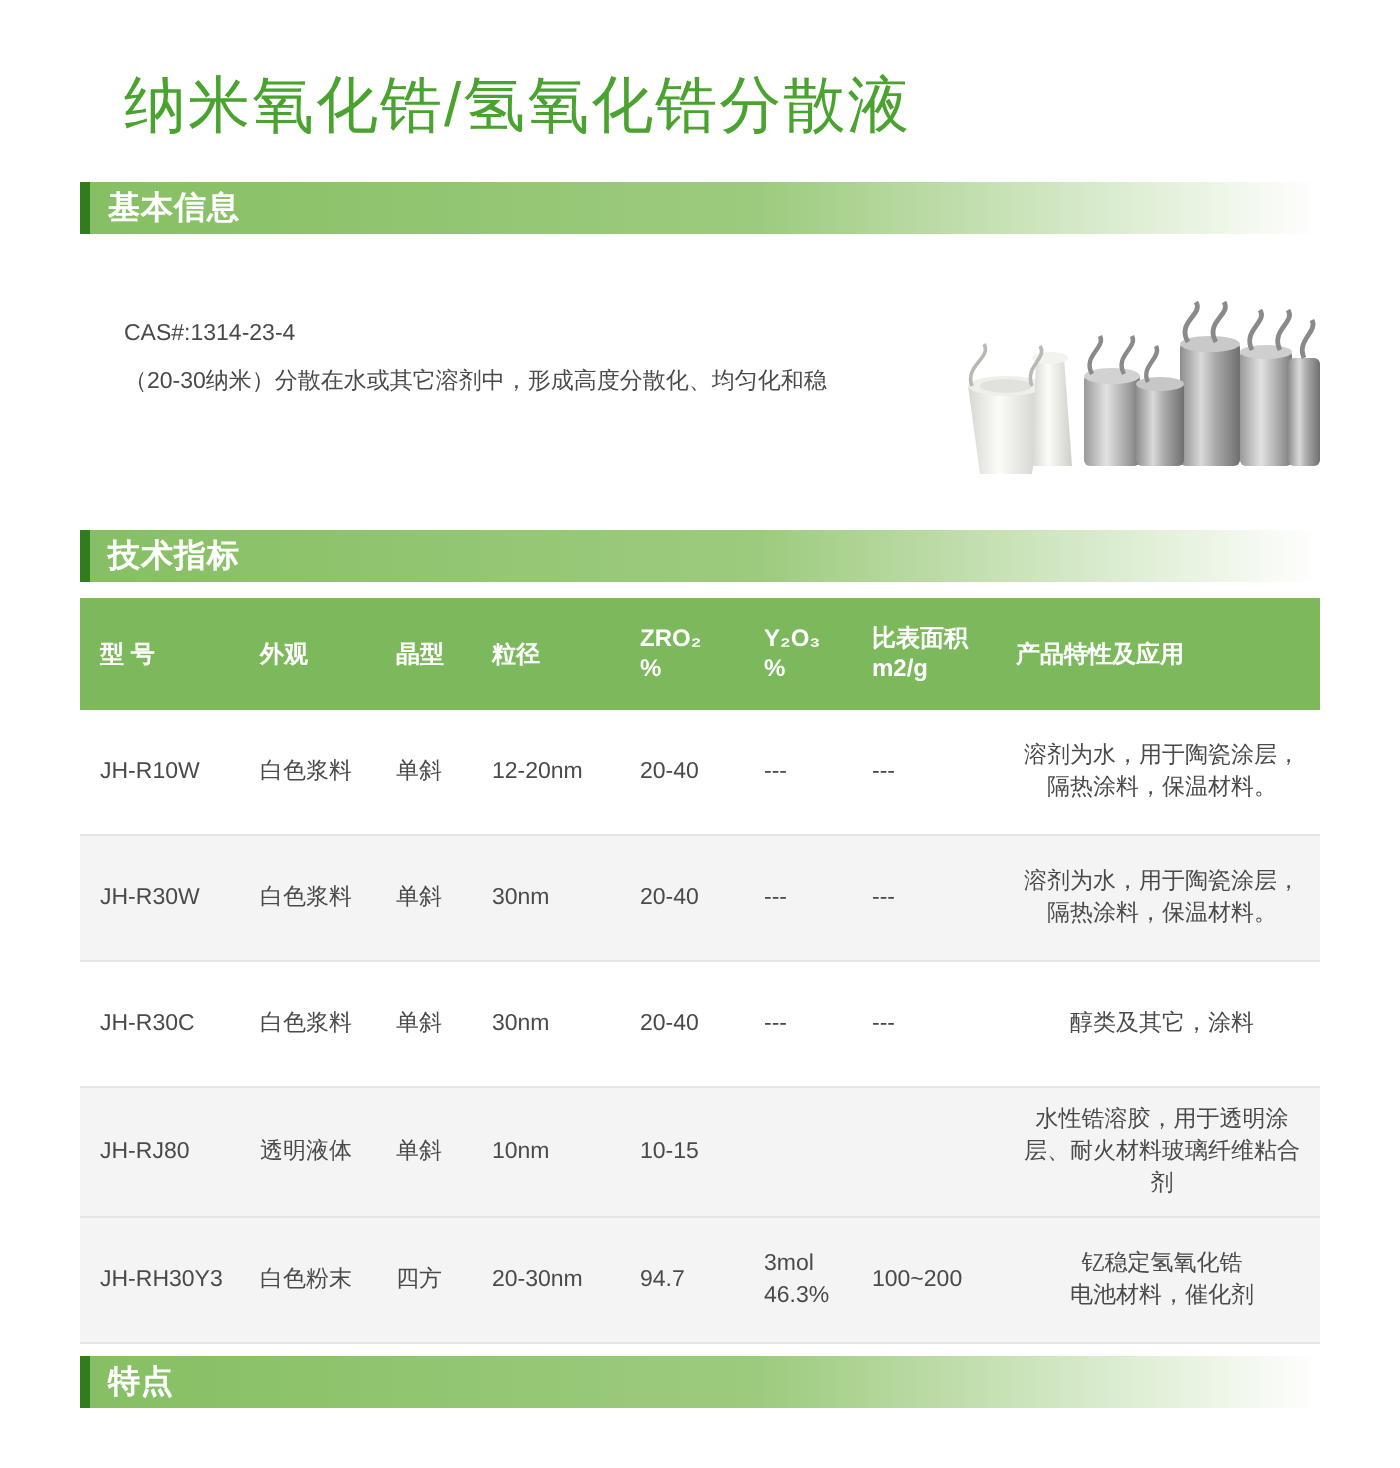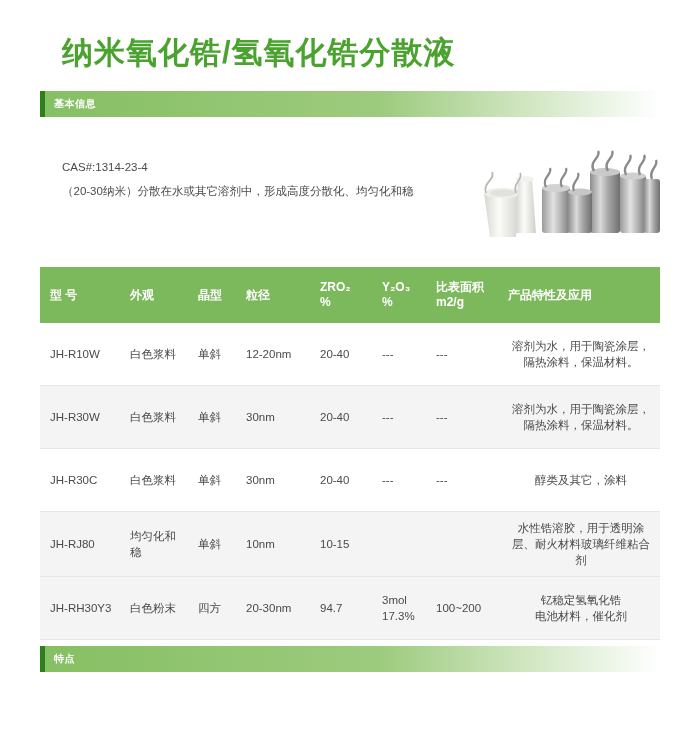--- a/index.html
+++ b/index.html
@@ -19,42 +19,42 @@
     width: 700px;
     height: 734px;
     box-sizing: border-box;
     padding: 0 40px;
   }
   
   .main-title {
     margin: 0;
     padding: 34px 0 14px 22px;
     font-size: 31px;
-    font-weight: bold;
+    font-weight: normal;
     color: #4ba32f;
     letter-spacing: 1px;
     line-height: 1.2;
   }
   
   .section-bar {
     position: relative;
     height: 26px;
     background: linear-gradient(to right, #86bf63 0%, #9dcb7e 55%, #ffffff 100%);
     display: flex;
     align-items: center;
     margin-top: 6px;
   }
   .section-bar .accent {
     width: 5px;
     height: 26px;
     background: #2f7d1c;
     margin-right: 9px;
   }
   .section-bar .label {
-    font-size: 10px;
+    font-size: 16px;
     font-weight: bold;
     color: #ffffff;
     letter-spacing: 0.5px;
   }
   
   .basic-info {
     position: relative;
     padding: 12px 0 10px 22px;
     min-height: 92px;
     margin-top: 28px;
@@ -194,20 +194,24 @@
           <ellipse cx="113" cy="30" rx="9" ry="3" fill="#f2f2ee"></ellipse>
         </g>
         <g stroke="#b9b9b4" stroke-width="1.8" fill="none">
           <path d="M74 44 C70 34 84 30 80 23"></path>
           <path d="M104 44 C100 34 112 30 108 24"></path>
         </g>
       </svg>
     </div>
   </div>
 
+  <div class="section-bar">
+    <div class="accent"></div>
+    <div class="label">技术指标</div>
+  </div>
 
   <table class="spec">
     <colgroup>
       <col class="c0">
         <col class="c1">
         <col class="c2">
         <col class="c3">
       <col class="c4">
         <col class="c5">
         <col class="c6">
@@ -270,36 +274,36 @@
         <td>白色浆料</td>
         <td>单斜</td>
         <td>30nm</td>
         <td>20-40</td>
         <td>---</td>
         <td>---</td>
         <td class="last-col">醇类及其它，涂料</td>
       </tr>
       <tr class="alt">
         <td>JH-RJ80</td>
-        <td>均匀化和稳</td>
+        <td>透明液体</td>
         <td>单斜</td>
         <td>10nm</td>
         <td>10-15</td>
         <td></td>
         <td></td>
         <td class="last-col">水性锆溶胶，用于透明涂层、耐火材料玻璃纤维粘合剂</td>
       </tr>
       <tr class="alt">
         <td>JH-RH30Y3</td>
         <td>白色粉末</td>
         <td>四方</td>
         <td>20-30nm</td>
         <td>94.7</td>
         <td style="white-space:pre-line">3mol
-17.3%</td>
+46.3%</td>
         <td>100~200</td>
         <td class="last-col" style="white-space:pre-line">钇稳定氢氧化锆
 电池材料，催化剂</td>
       </tr>
     </tbody>
   </table>
 
   <div class="section-bar">
     <div class="accent"></div>
     <div class="label">特点</div>

